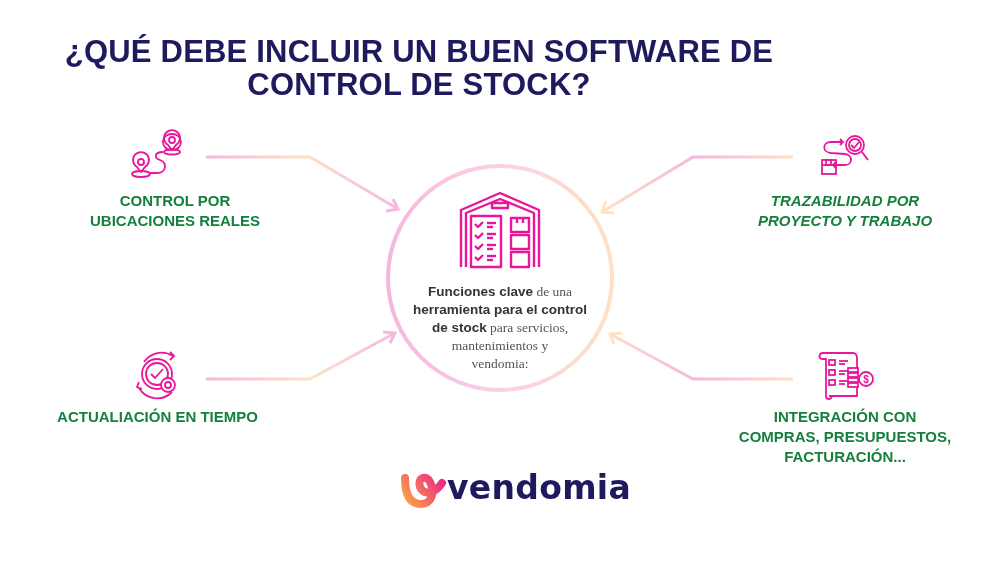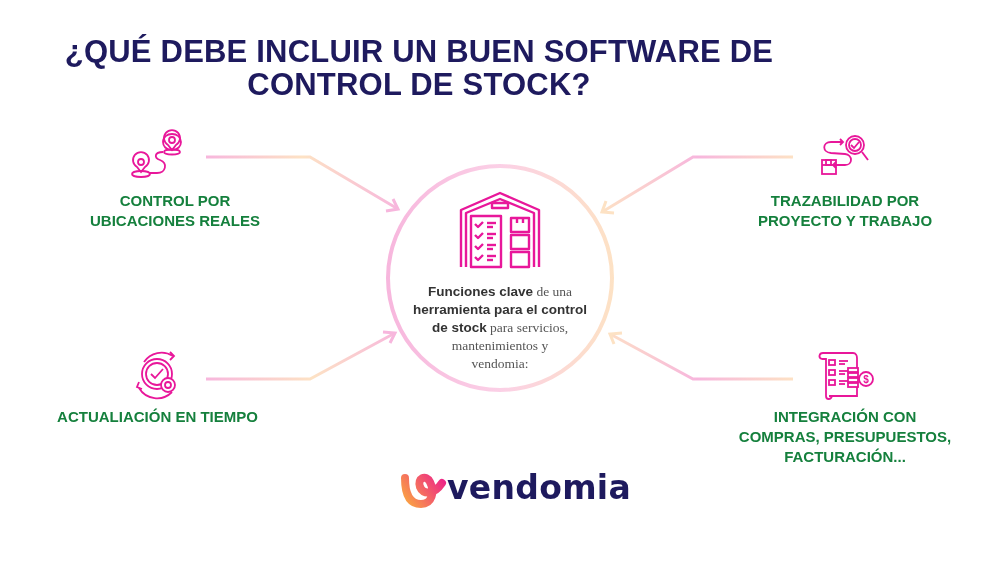--- a/index.html
+++ b/index.html
@@ -167,21 +167,21 @@
     </defs>
     <path d="M405,478 c0,18 6,26 16,26 c11,0 14,-12 9,-22 c-4,-8 -13,-4 -10,5 c3,8 14,8 22,-4" fill="none" stroke="url(#gLogo)" stroke-width="8" stroke-linecap="round"></path>
   </g>
 </svg>
 
 <div class="feature-label" style="left:60px; top:191px; width:230px;">
   <div>CONTROL POR</div>
   <div>UBICACIONES REALES</div>
 </div>
 
-<div class="feature-label" style="left:730px; top:191px; width:230px;">
+<div class="feature-label" style="left:730px; top:191px; width:230px;font-style:italic;">
   <div>TRAZABILIDAD POR</div>
   <div>PROYECTO Y TRABAJO</div>
 </div>
 
 <div class="feature-label" style="left:35px; top:407px; width:245px;">
   <div>ACTUALIACIÓN EN TIEMPO</div>
 </div>
 
 <div class="feature-label" style="left:715px; top:407px; width:260px;">
   <div>INTEGRACIÓN CON</div>

